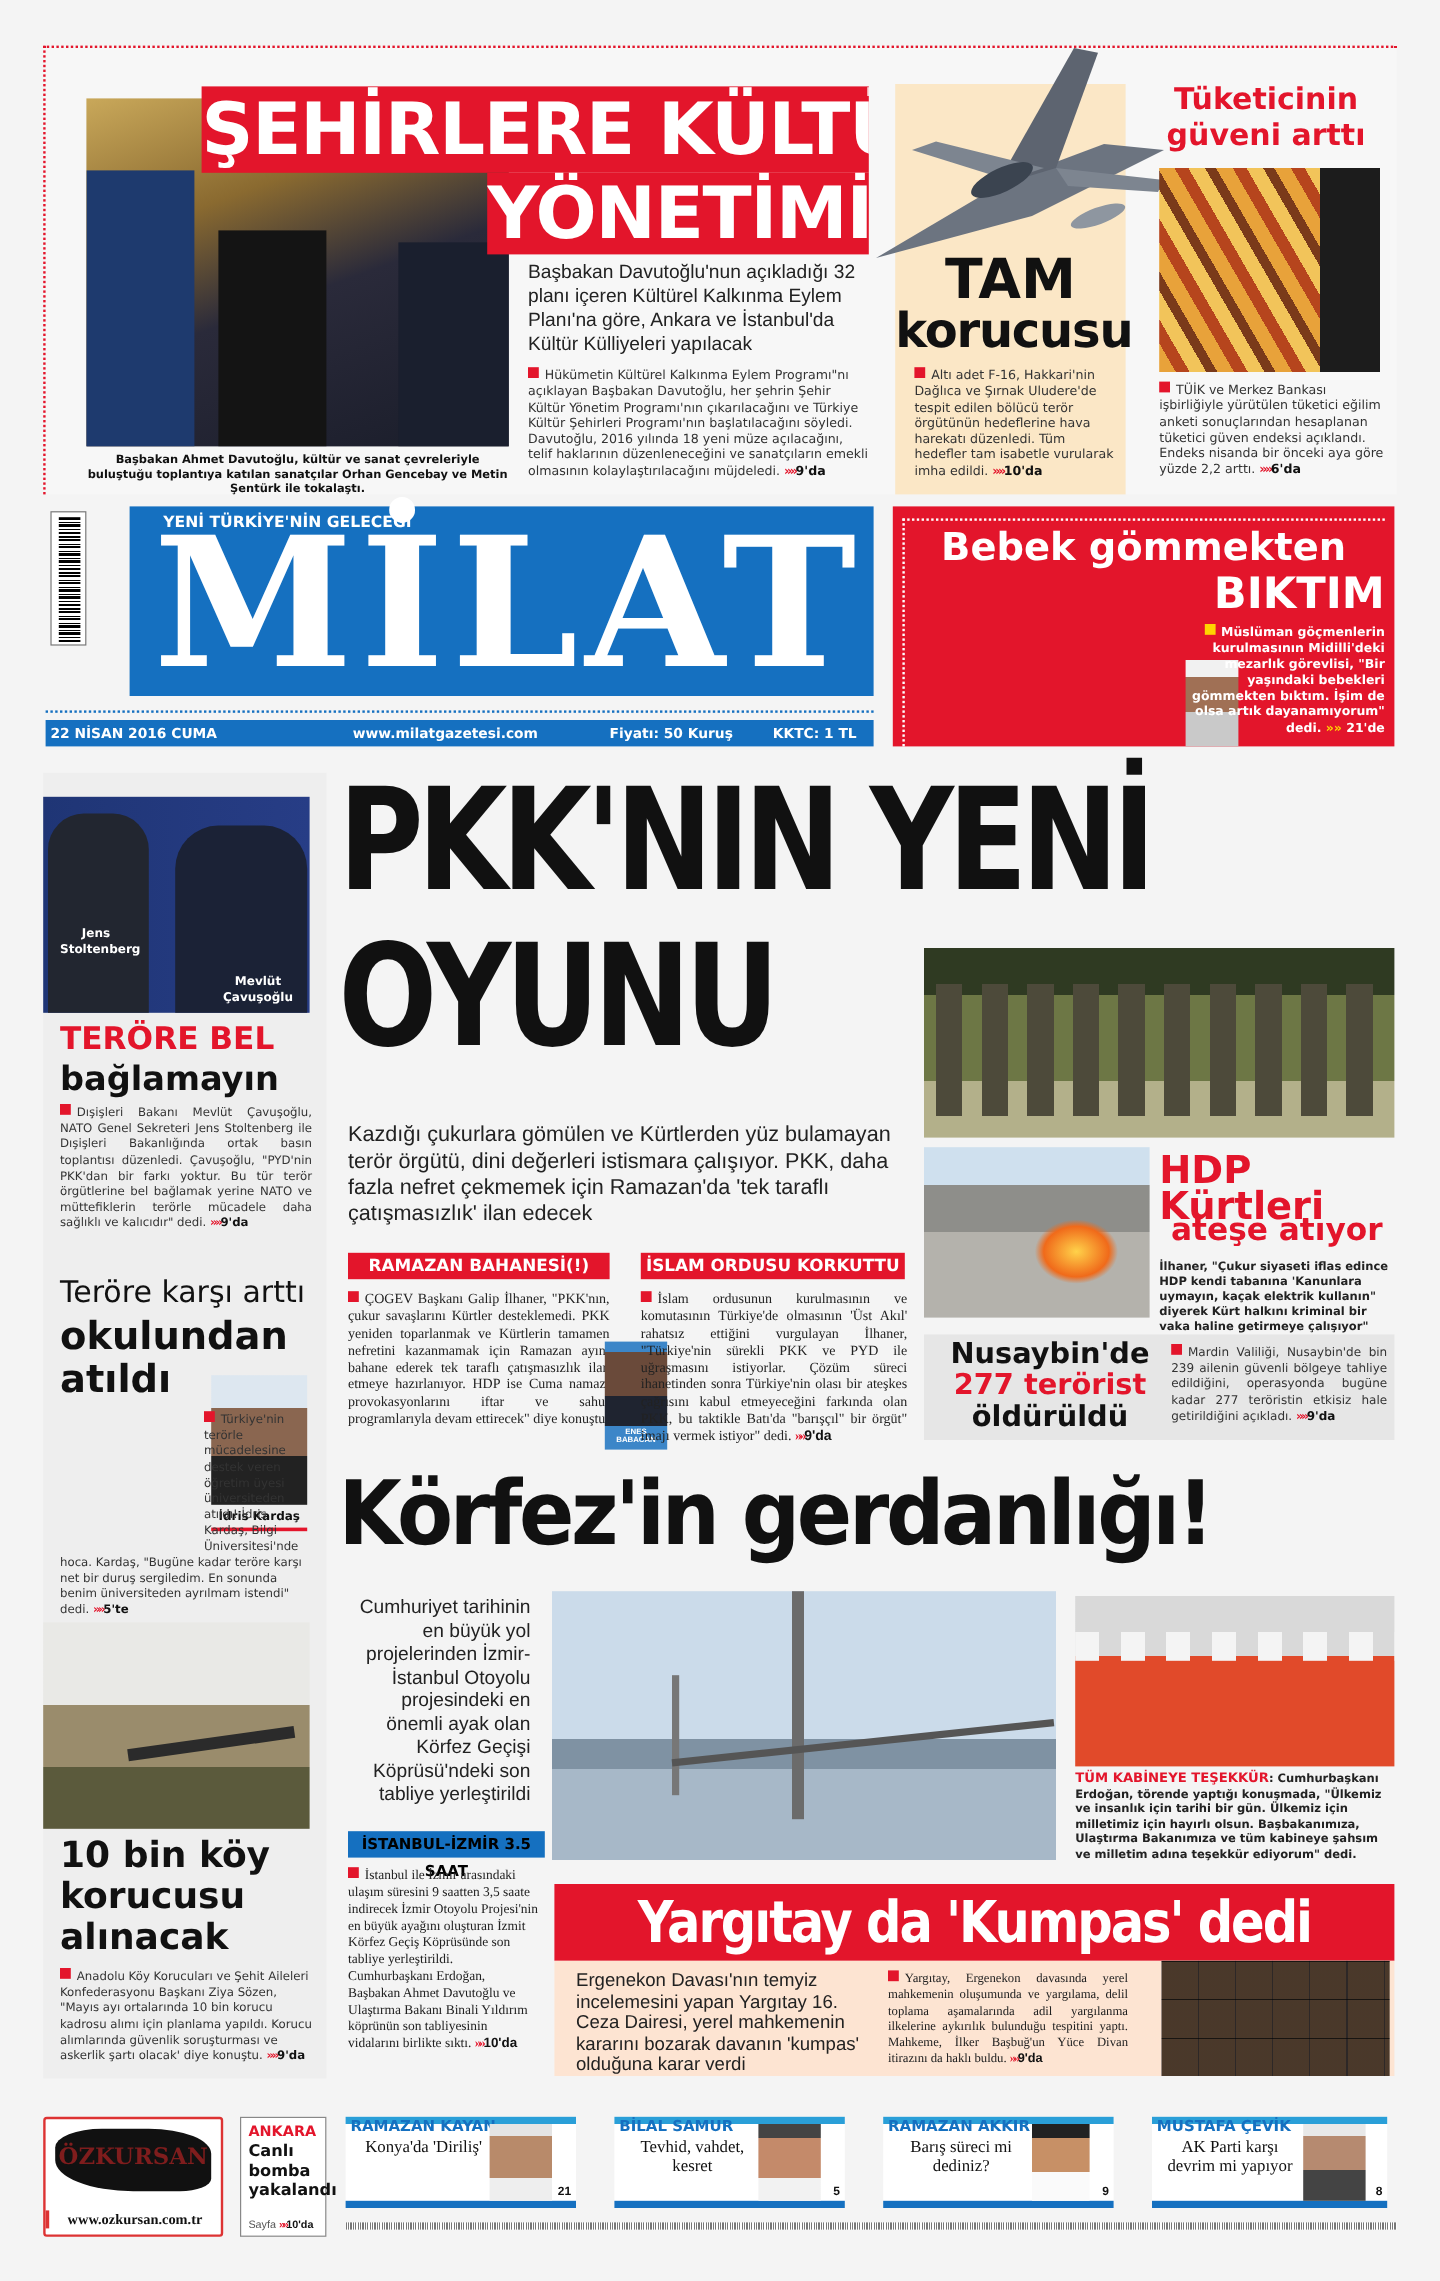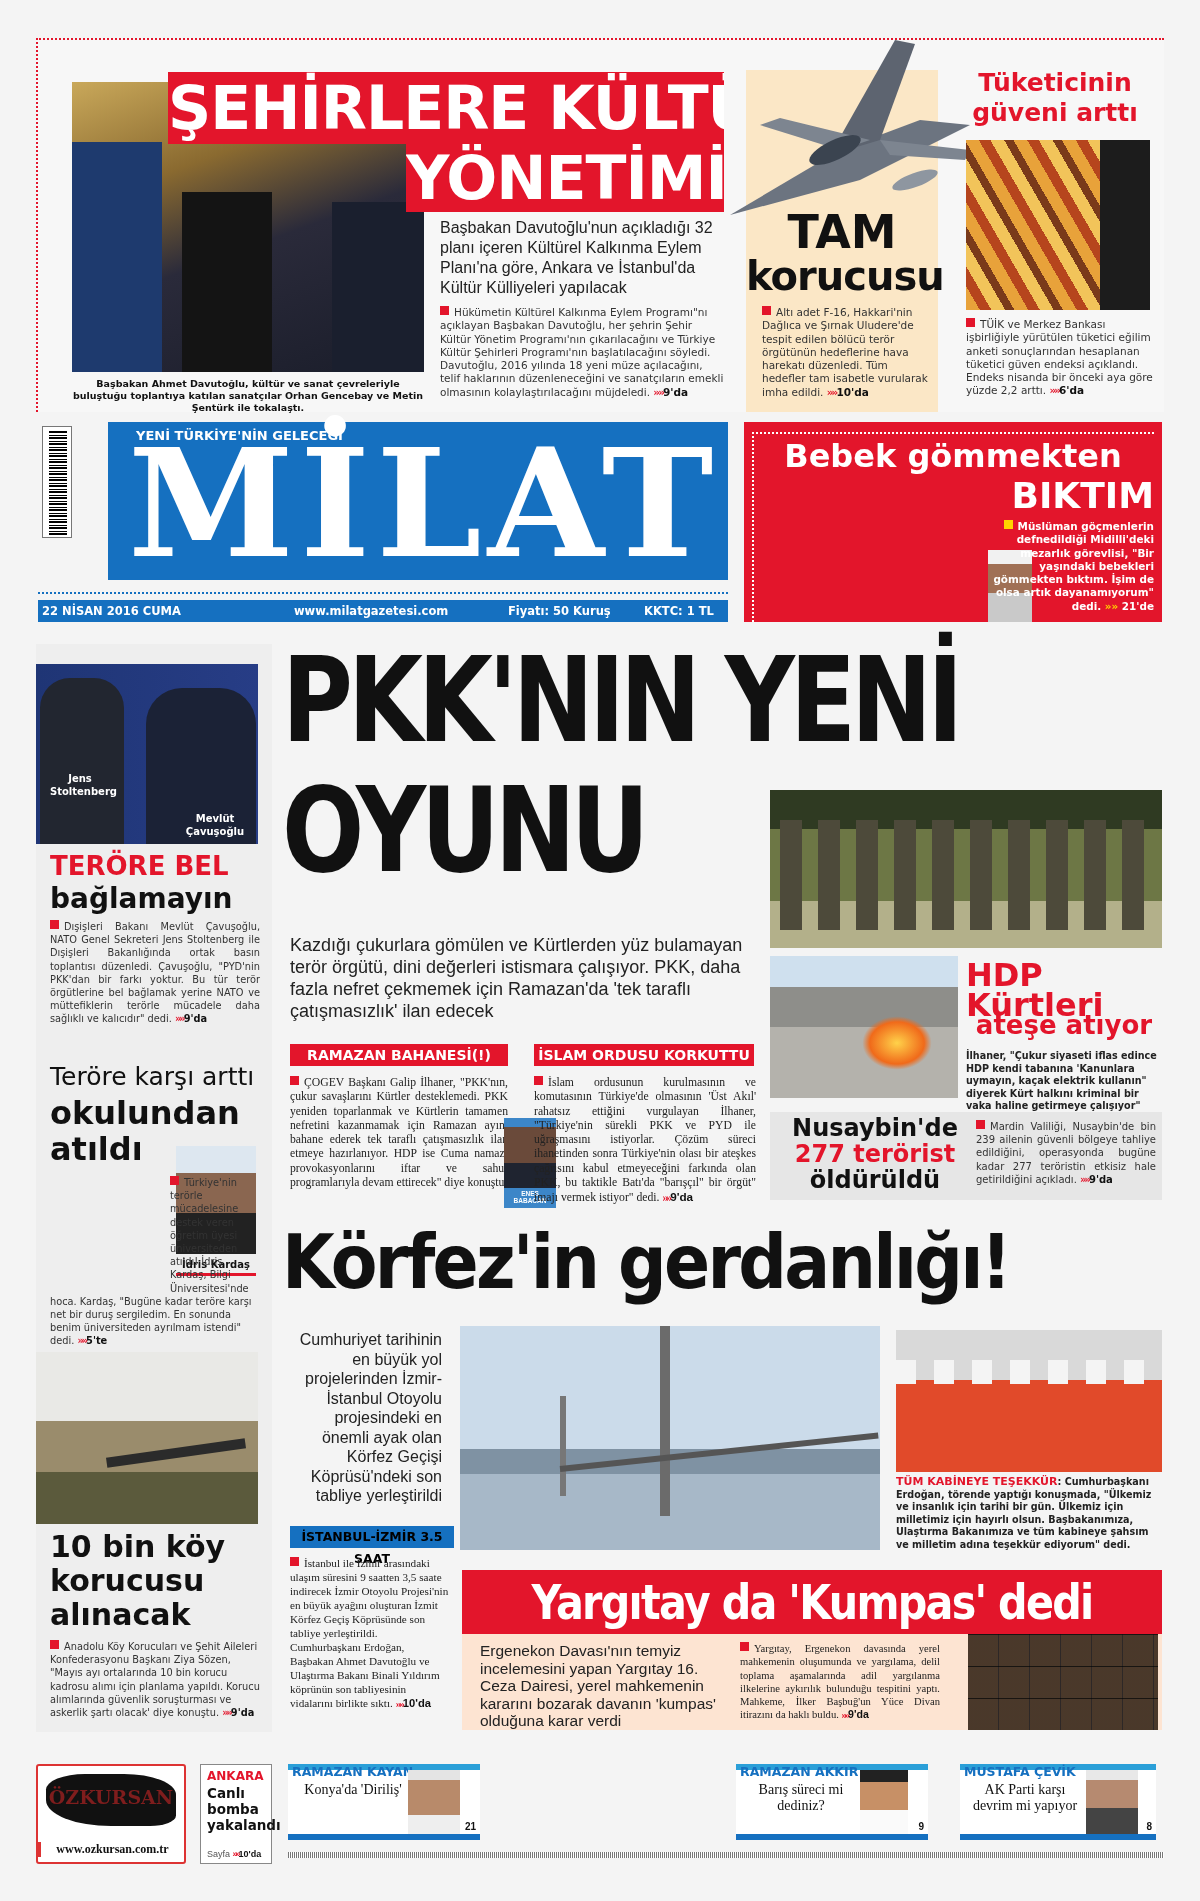--- a/index.html
+++ b/index.html
@@ -81,21 +81,21 @@
   <span class="abs" style="left:470px">Fiyatı: 50 Kuruş</span>
   <span class="abs" style="left:606px">KKTC: 1 TL</span>
 </div>
 
 <div class="abs redbg" style="left:744px;top:422px;width:418px;height:200px">
   <div class="abs" style="left:8px;top:10px;width:402px;height:190px;border-top:2px dotted #fff;border-left:2px dotted #fff"></div>
   <div class="abs heavy" style="left:0;top:14px;width:418px;text-align:center;font-size:32px;line-height:40px;color:#fff">Bebek gömmekten</div>
   <div class="abs heavy" style="left:230px;top:54px;width:180px;text-align:right;font-size:36px;line-height:40px;color:#fff">BIKTIM</div>
   <div class="abs" style="left:244px;top:128px;width:44px;height:72px;background:linear-gradient(#f1f1f1 0 20%,#a07055 20% 60%,#c9c9c9 60%)"></div>
   <div class="abs" style="left:232px;top:98px;width:178px;font-family:'DejaVu Sans',sans-serif;font-weight:bold;font-size:10.4px;line-height:13.3px;color:#fff;text-align:right">
-    <span class="ybullet"></span><span>Müslüman göçmenlerin defnedildiği Midilli'deki mezarlık görevlisi, "Bir yaşındaki bebekleri gömmekten bıktım. İşim de olsa artık dayanamıyorum" dedi.</span>
+    <span class="ybullet"></span><span>Müslüman göçmenlerin kurulmasının Midilli'deki mezarlık görevlisi, "Bir yaşındaki bebekleri gömmekten bıktım. İşim de olsa artık dayanamıyorum" dedi.</span>
     <span style="color:#ffd400">»»</span> <span>21'de</span>
   </div>
 </div>
 
 <div class="abs shadow" style="left:36px;top:644px;width:236px;height:1088px;background:#eeeeee"></div>
 
 <div class="abs" style="left:36px;top:664px;width:222px;height:180px;background:linear-gradient(90deg,#1f3575,#273d86)">
   <div class="abs" style="left:4px;top:14px;width:84px;height:166px;background:#222630;border-radius:30px 30px 0 0"></div>
   <div class="abs" style="left:110px;top:24px;width:110px;height:156px;background:#1b2236;border-radius:36px 36px 0 0"></div>
   <div class="abs cap" style="left:14px;top:108px;width:60px;text-align:center;color:#fff;font-size:10px">Jens Stoltenberg</div>
@@ -210,20 +210,26 @@
   <div class="abs" style="left:6px;top:84px;font-size:9px;color:#555"><span>Sayfa</span> <span class="arrow">»»</span><b style="color:#111">10'da</b></div>
 </div>
 
 <div class="abs" style="left:288px;top:1764px;width:876px;height:100px">
   <div class="abs" style="left:0;top:0;width:192px;height:76px;background:#fff;border-top:6px solid #2a9fd8;border-bottom:6px solid #1570c0">
     <div class="abs heavy" style="left:4px;top:-6px;color:#1570c0;font-size:12.5px">RAMAZAN KAYAN</div>
     <div class="abs" style="left:10px;top:12px;width:110px;text-align:center;font-family:'Liberation Serif',serif;font-size:14px;line-height:16px">Konya'da 'Diriliş'</div>
     <div class="abs" style="left:120px;top:0;width:52px;height:64px;background:linear-gradient(#e4e4e4 0 15%,#b88a6a 15% 70%,#eee 70%)"></div>
     <div class="abs" style="right:4px;bottom:2px;font-weight:bold;font-size:10px">21</div>
   </div>
+  <div class="abs" style="left:224px;top:0;width:192px;height:76px;background:#fff;border-top:6px solid #2a9fd8;border-bottom:6px solid #1570c0">
+    <div class="abs heavy" style="left:4px;top:-6px;color:#1570c0;font-size:12.5px">BİLAL SAMUR</div>
+    <div class="abs" style="left:10px;top:12px;width:110px;text-align:center;font-family:'Liberation Serif',serif;font-size:14px;line-height:16px">Tevhid, vahdet, kesret</div>
+    <div class="abs" style="left:120px;top:0;width:52px;height:64px;background:linear-gradient(#444 0 18%,#c48a6a 18% 70%,#f2f2f2 70%)"></div>
+    <div class="abs" style="right:4px;bottom:2px;font-weight:bold;font-size:10px">5</div>
+  </div>
   <div class="abs" style="left:448px;top:0;width:192px;height:76px;background:#fff;border-top:6px solid #2a9fd8;border-bottom:6px solid #1570c0">
     <div class="abs heavy" style="left:4px;top:-6px;color:#1570c0;font-size:12.5px">RAMAZAN AKKIR</div>
     <div class="abs" style="left:10px;top:12px;width:110px;text-align:center;font-family:'Liberation Serif',serif;font-size:14px;line-height:16px">Barış süreci mi dediniz?</div>
     <div class="abs" style="left:124px;top:0;width:48px;height:64px;background:linear-gradient(#222 0 18%,#c79066 18% 62%,#fafafa 62%)"></div>
     <div class="abs" style="right:4px;bottom:2px;font-weight:bold;font-size:10px">9</div>
   </div>
   <div class="abs" style="left:672px;top:0;width:196px;height:76px;background:#fff;border-top:6px solid #2a9fd8;border-bottom:6px solid #1570c0">
     <div class="abs heavy" style="left:4px;top:-6px;color:#1570c0;font-size:12.5px">MUSTAFA ÇEVİK</div>
     <div class="abs" style="left:6px;top:12px;width:118px;text-align:center;font-family:'Liberation Serif',serif;font-size:14px;line-height:16px">AK Parti karşı devrim mi yapıyor</div>
     <div class="abs" style="left:126px;top:0;width:52px;height:64px;background:linear-gradient(#e8e8e8 0 15%,#b68a70 15% 60%,#444 60%)"></div>

